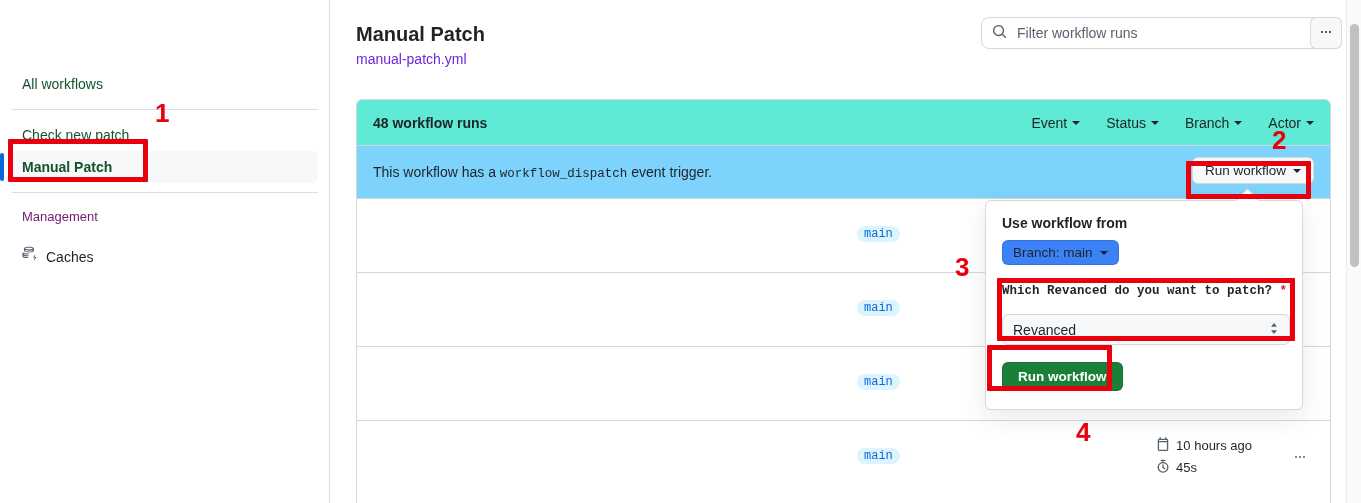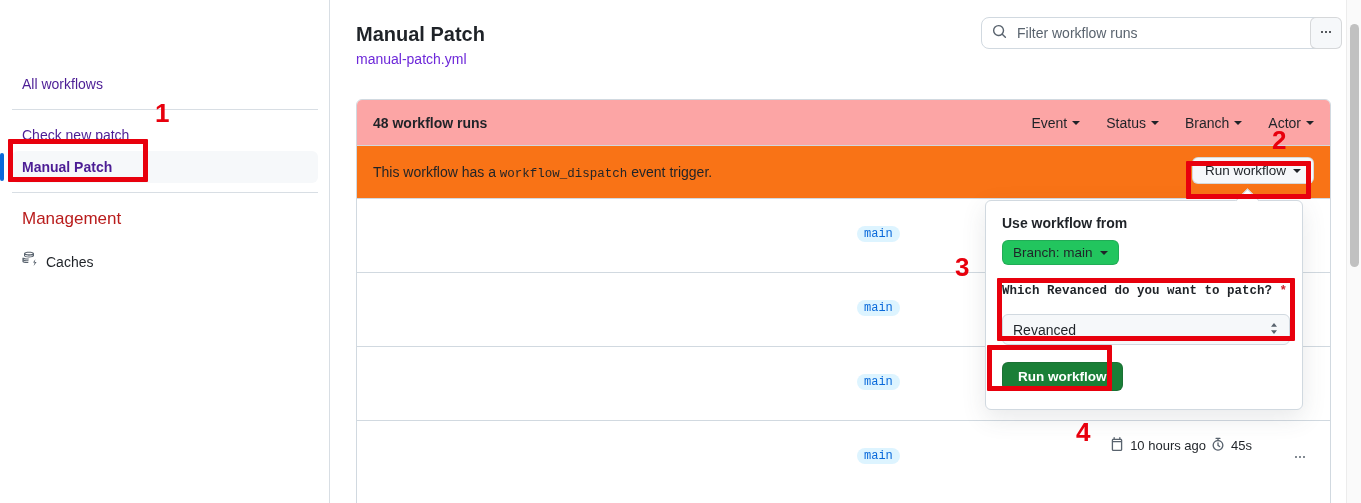--- a/index.html
+++ b/index.html
@@ -42,21 +42,21 @@
     border-radius: 6px;
     cursor: pointer;
     white-space: nowrap;
   }
   .sb-list { position: absolute; left: 0; top: 68px; width: 330px; }
   .sb-item {
     position: relative;
     margin: 0 12px;
     padding: 6px 10px;
     font-size: 14px;
-    color: #4c1d95;
+    color: #14532d;
     border-radius: 6px;
     cursor: pointer;
     line-height: 20px;
     white-space: nowrap;
   }
   .sb-item.selected {
     background: #f6f8fa;
     font-weight: 600;
   }
   .sb-item.selected::before {
@@ -64,21 +64,21 @@
     position: absolute; left: -12px; top: 2px;
     width: 4px; height: 28px;
     background: #0969da;
     border-radius: 6px;
   }
   .sb-divider {
     height: 1px; background: #d8dee4; margin: 9px 12px;
   }
   .sb-section-label {
     margin: 12px 22px; padding: 4px 0;
-    font-size: 17px; color: #b91c1c;
+    font-size: 13px; color: #701a75;
     font-weight: 400;
   }
   .sb-mgmt-item {
     display: flex; align-items: center; gap: 8px;
     margin: 0 12px; padding: 6px 10px;
     font-size: 14px; color: #1f2328;
     border-radius: 6px; cursor: pointer; line-height: 20px;
   }
   .sb-mgmt-item svg { flex: none; fill: #59636e; }
 
@@ -128,21 +128,21 @@
   
   .runs-box {
     position: absolute; left: 25px; top: 99px; right: 30px; bottom: -120px;
     border: 1px solid #d1d9e0;
     border-radius: 6px;
     background: #fff;
     overflow: hidden;
   }
   .runs-head {
     height: 46px;
-    background: #fca5a5;
+    background: #5eead4;
     border-bottom: 1px solid #d1d9e0;
     display: flex; align-items: center;
     padding: 0 16px;
   }
   .runs-count { font-size: 14px; font-weight: 600; color: #1f2328; }
   .runs-filters { margin-left: auto; display: flex; align-items: center; gap: 26px; }
   .filter-btn {
     font-size: 14px; color: #1f2328; cursor: pointer;
     display: inline-flex; align-items: center; gap: 5px;
     white-space: nowrap;
@@ -150,21 +150,21 @@
   .caret {
     width: 0; height: 0;
     border-left: 4px solid transparent;
     border-right: 4px solid transparent;
     border-top: 4px solid #1f2328;
     display: inline-block;
   }
 
   .dispatch-banner {
     height: 53px;
-    background: #f97316;
+    background: #7dd3fc;
     border-bottom: 1px solid #d1d9e0;
     display: flex; align-items: center;
     padding: 0 16px;
     position: relative;
   }
   .dispatch-text { font-size: 14px; color: #1f2328; }
   .dispatch-text code {
     font-family: "Liberation Mono", monospace;
     font-size: 12.5px;
     color: #1f2328;
@@ -191,21 +191,21 @@
     padding: 1px 7px;
     font-family: "Liberation Mono", monospace;
     font-size: 12px;
     color: #0969da;
     background: #ddf4ff;
     border-radius: 10px;
     cursor: pointer;
   }
   .run-meta {
     position: absolute; right: 78px; top: 16px;
-    display: flex; gap: 5px;
+    display: flex; flex-direction: column; gap: 5px;
     align-items: flex-start;
   }
   .meta-line {
     display: flex; align-items: center; gap: 6px;
     font-size: 13px; color: #1f2328; white-space: nowrap;
   }
   .meta-line svg { flex: none; fill: #59636e; }
   .row-kebab {
     position: absolute; right: 22px; top: 28px;
     cursor: pointer;
@@ -233,21 +233,21 @@
     transform: rotate(45deg);
   }
   .pop-label {
     font-size: 14px; font-weight: 600; color: #1f2328;
     margin-bottom: 9px;
   }
   .branch-select {
     display: inline-flex; align-items: center; gap: 7px;
     padding: 4px 10px;
     font-size: 13.5px; color: #1f2328;
-    background: #22c55e;
+    background: #3b82f6;
     border: 1px solid rgba(31,35,40,0.15);
     border-radius: 6px;
     cursor: pointer;
   }
   .field-label {
     margin-top: 19px;
     font-family: "Liberation Mono", monospace;
     font-size: 12.5px; font-weight: 700; color: #1f2328;
   }
   .req-star { color: #cf222e; font-weight: 700; }

